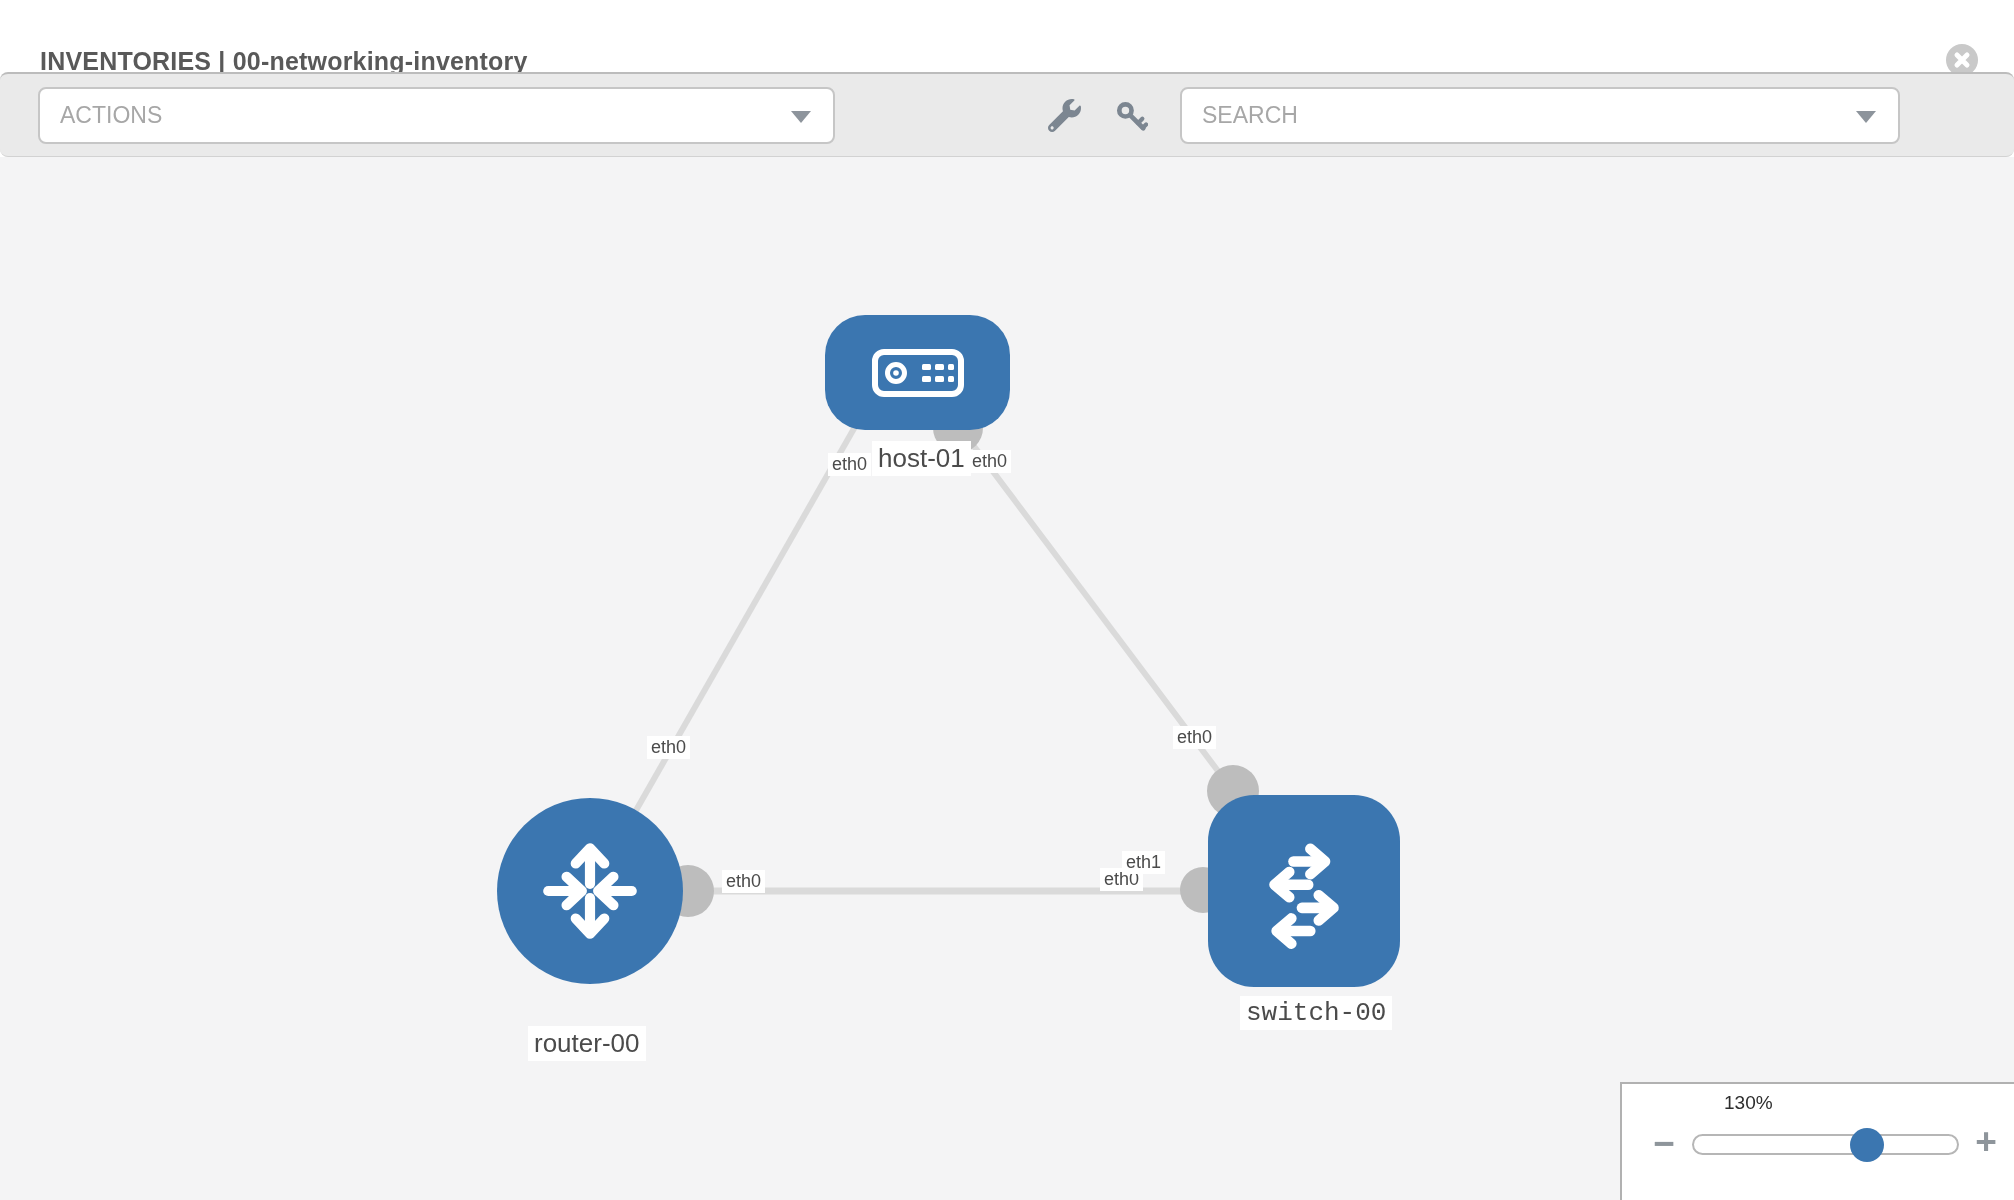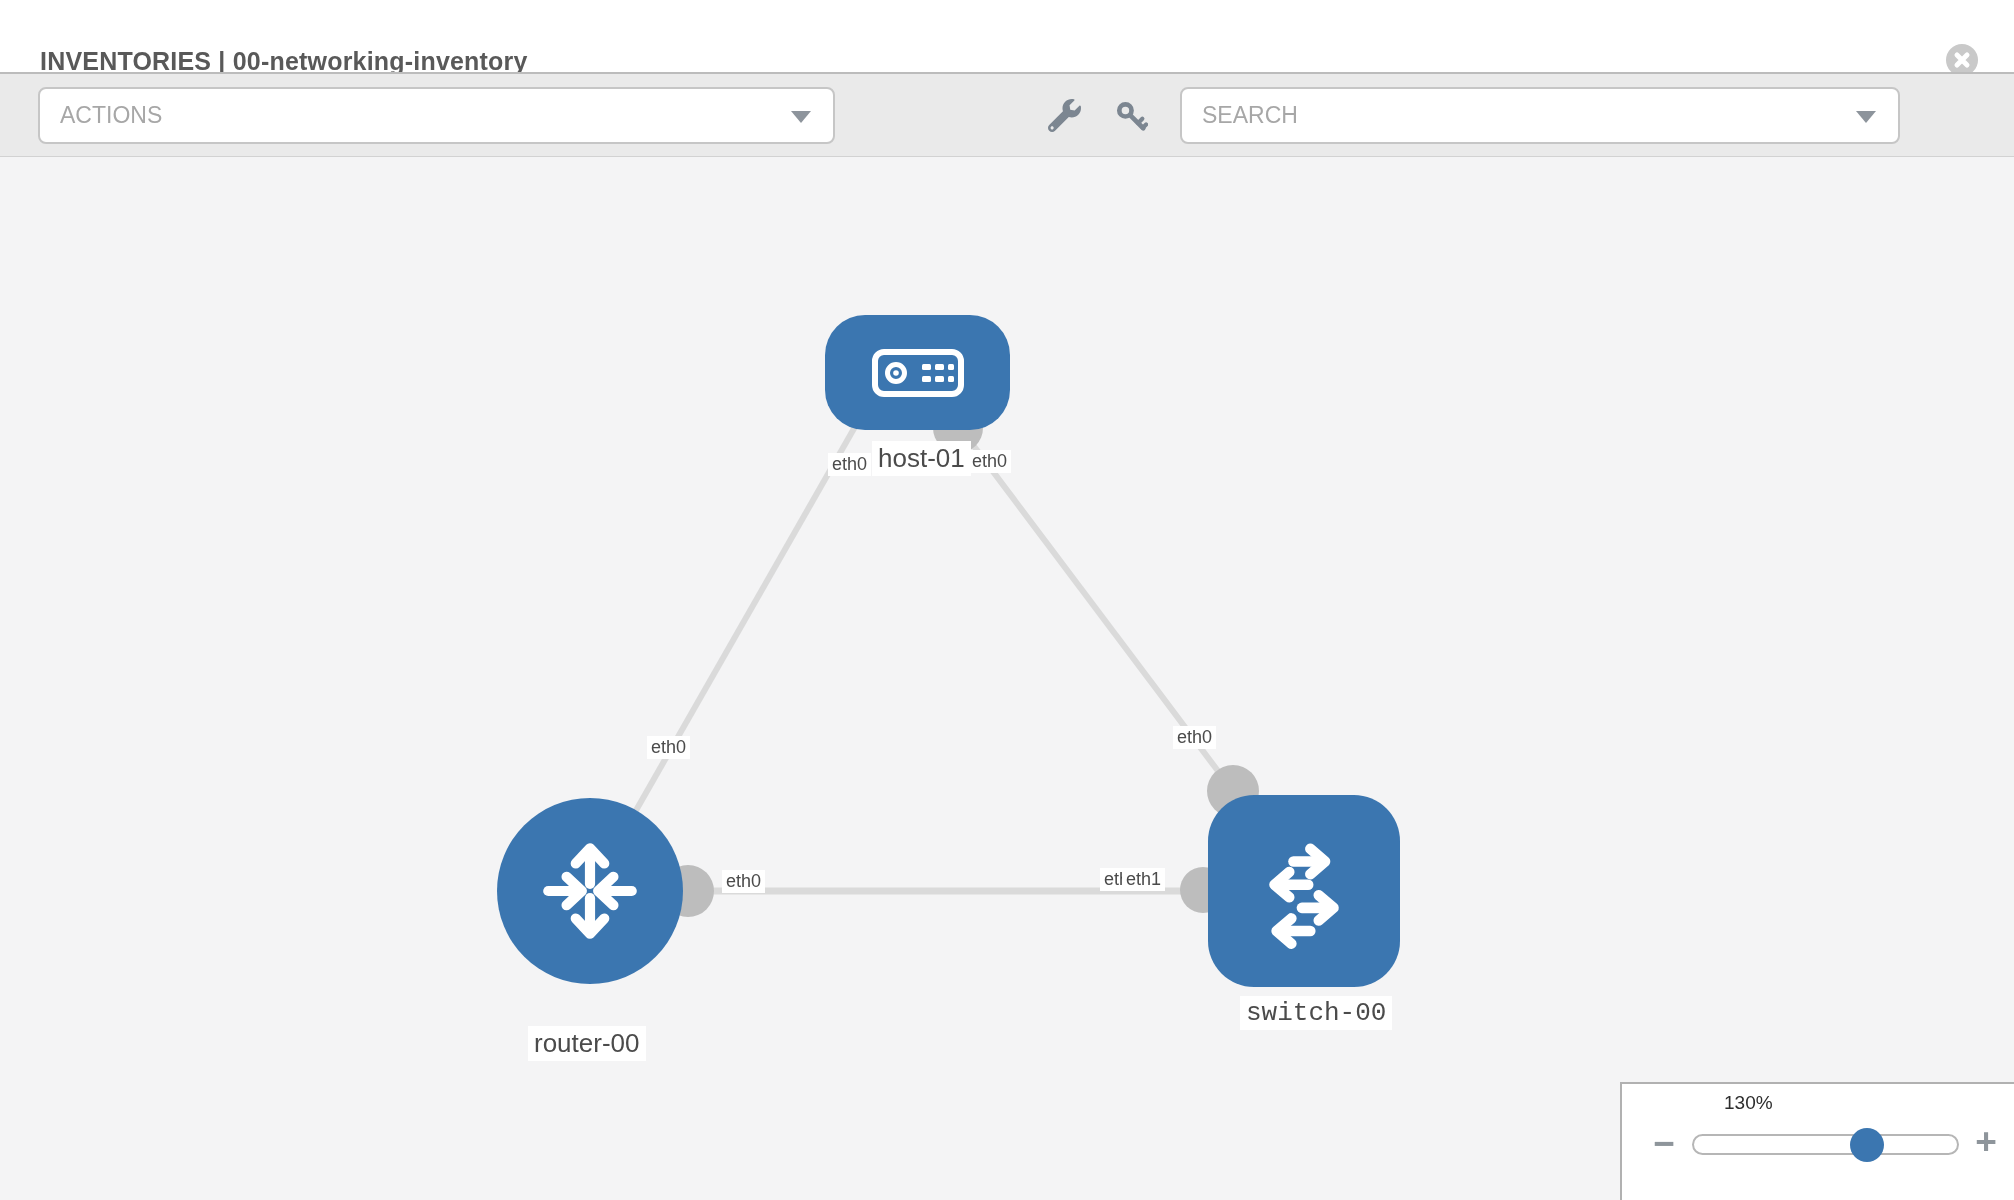--- a/index.html
+++ b/index.html
@@ -8,21 +8,21 @@
     font-family:"Liberation Sans",sans-serif;background:#ffffff;
   }
   
   .header{position:absolute;left:0;top:0;width:2014px;height:72px;background:#ffffff;margin-top:25px;}
   .page-title{position:absolute;left:40px;top:50%;transform:translateY(-50%);
     font-size:25px;font-weight:bold;color:#595959;letter-spacing:.2px;}
   .close-btn{position:absolute;right:36px;top:19px;width:32px;height:32px;border-radius:50%;
     background:#c9c9c9;border:none;padding:0;cursor:pointer;display:flex;align-items:center;justify-content:center;}
   
   .toolbar{position:absolute;left:0;top:72px;width:2014px;height:85px;background:#eaeaea;
-    border-top:2px solid #bcbcbc;border-bottom:1px solid #d2d2d2;box-sizing:border-box;}
+    border-top:2px solid #bcbcbc;border-bottom:1px solid #d2d2d2;box-sizing:border-box;border-radius:8px;}
   .select{position:absolute;top:13px;height:57px;background:#ffffff;border:2px solid #c6c6c6;
     border-radius:8px;box-sizing:border-box;display:flex;align-items:center;
     color:#a7a7a7;font-size:23px;padding:0 20px;cursor:pointer;}
   .select-actions{left:38px;width:797px;}
   .select-search{left:1180px;width:720px;}
   .caret{position:absolute;right:22px;top:50%;margin-top:-5px;width:0;height:0;
     border-left:10px solid transparent;border-right:10px solid transparent;border-top:12px solid #8d949c;}
   .tool-icon{position:absolute;cursor:pointer;}
   .wrench-icon{left:1048px;top:25px;}
   .key-icon{left:1116px;top:27px;}
@@ -37,21 +37,21 @@
   .lab-host{left:872px;top:284px;}
   .lab-router{left:528px;top:841px;margin-top:28px;}
   .lab-switch{left:1240px;top:839px;font-family:Liberation Mono, monospace;}
   .iface{position:absolute;background:#ffffff;color:#4b4b4b;font-size:18px;padding:1px 4px;white-space:nowrap;}
   .if-host-left{left:828px;top:296px;}
   .if-host-right{left:968px;top:293px;}
   .if-link1{left:647px;top:579px;}
   .if-link2{left:1173px;top:569px;}
   .if-link3-router{left:722px;top:713px;}
   .if-link3-under{left:1100px;top:711px;}
-  .if-link3-switch{left:1122px;top:711px;}
+  .if-link3-switch{left:1122px;top:694px;}
   
   .zoom-panel{position:absolute;left:1620px;top:925px;width:400px;height:124px;background:#ffffff;
     border:2px solid #b1b1b1;box-sizing:border-box;}
   .zoom-level{position:absolute;left:102px;top:8px;width:200px;text-align:left;
     font-size:19px;color:#2d2d2d;}
   .zoom-btn{position:absolute;width:36px;height:42px;display:flex;align-items:center;justify-content:center;
     font-size:37px;font-weight:bold;color:#8e959b;cursor:pointer;user-select:none;}
   .zoom-minus{left:24px;top:39px;}
   .zoom-plus{left:346px;top:37px;}
   .slider-track{position:absolute;left:70px;top:50px;width:267px;height:21px;background:#ffffff;

